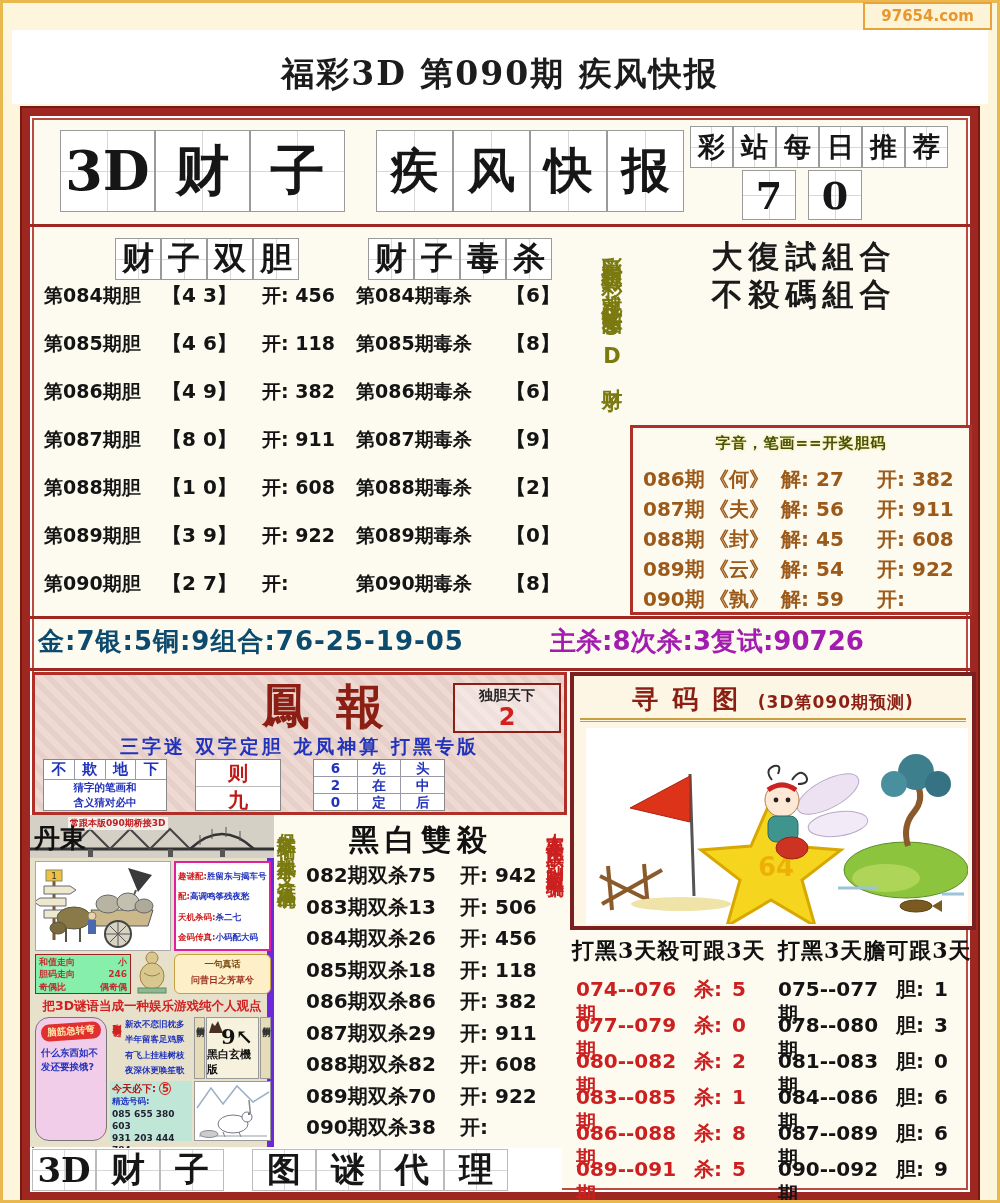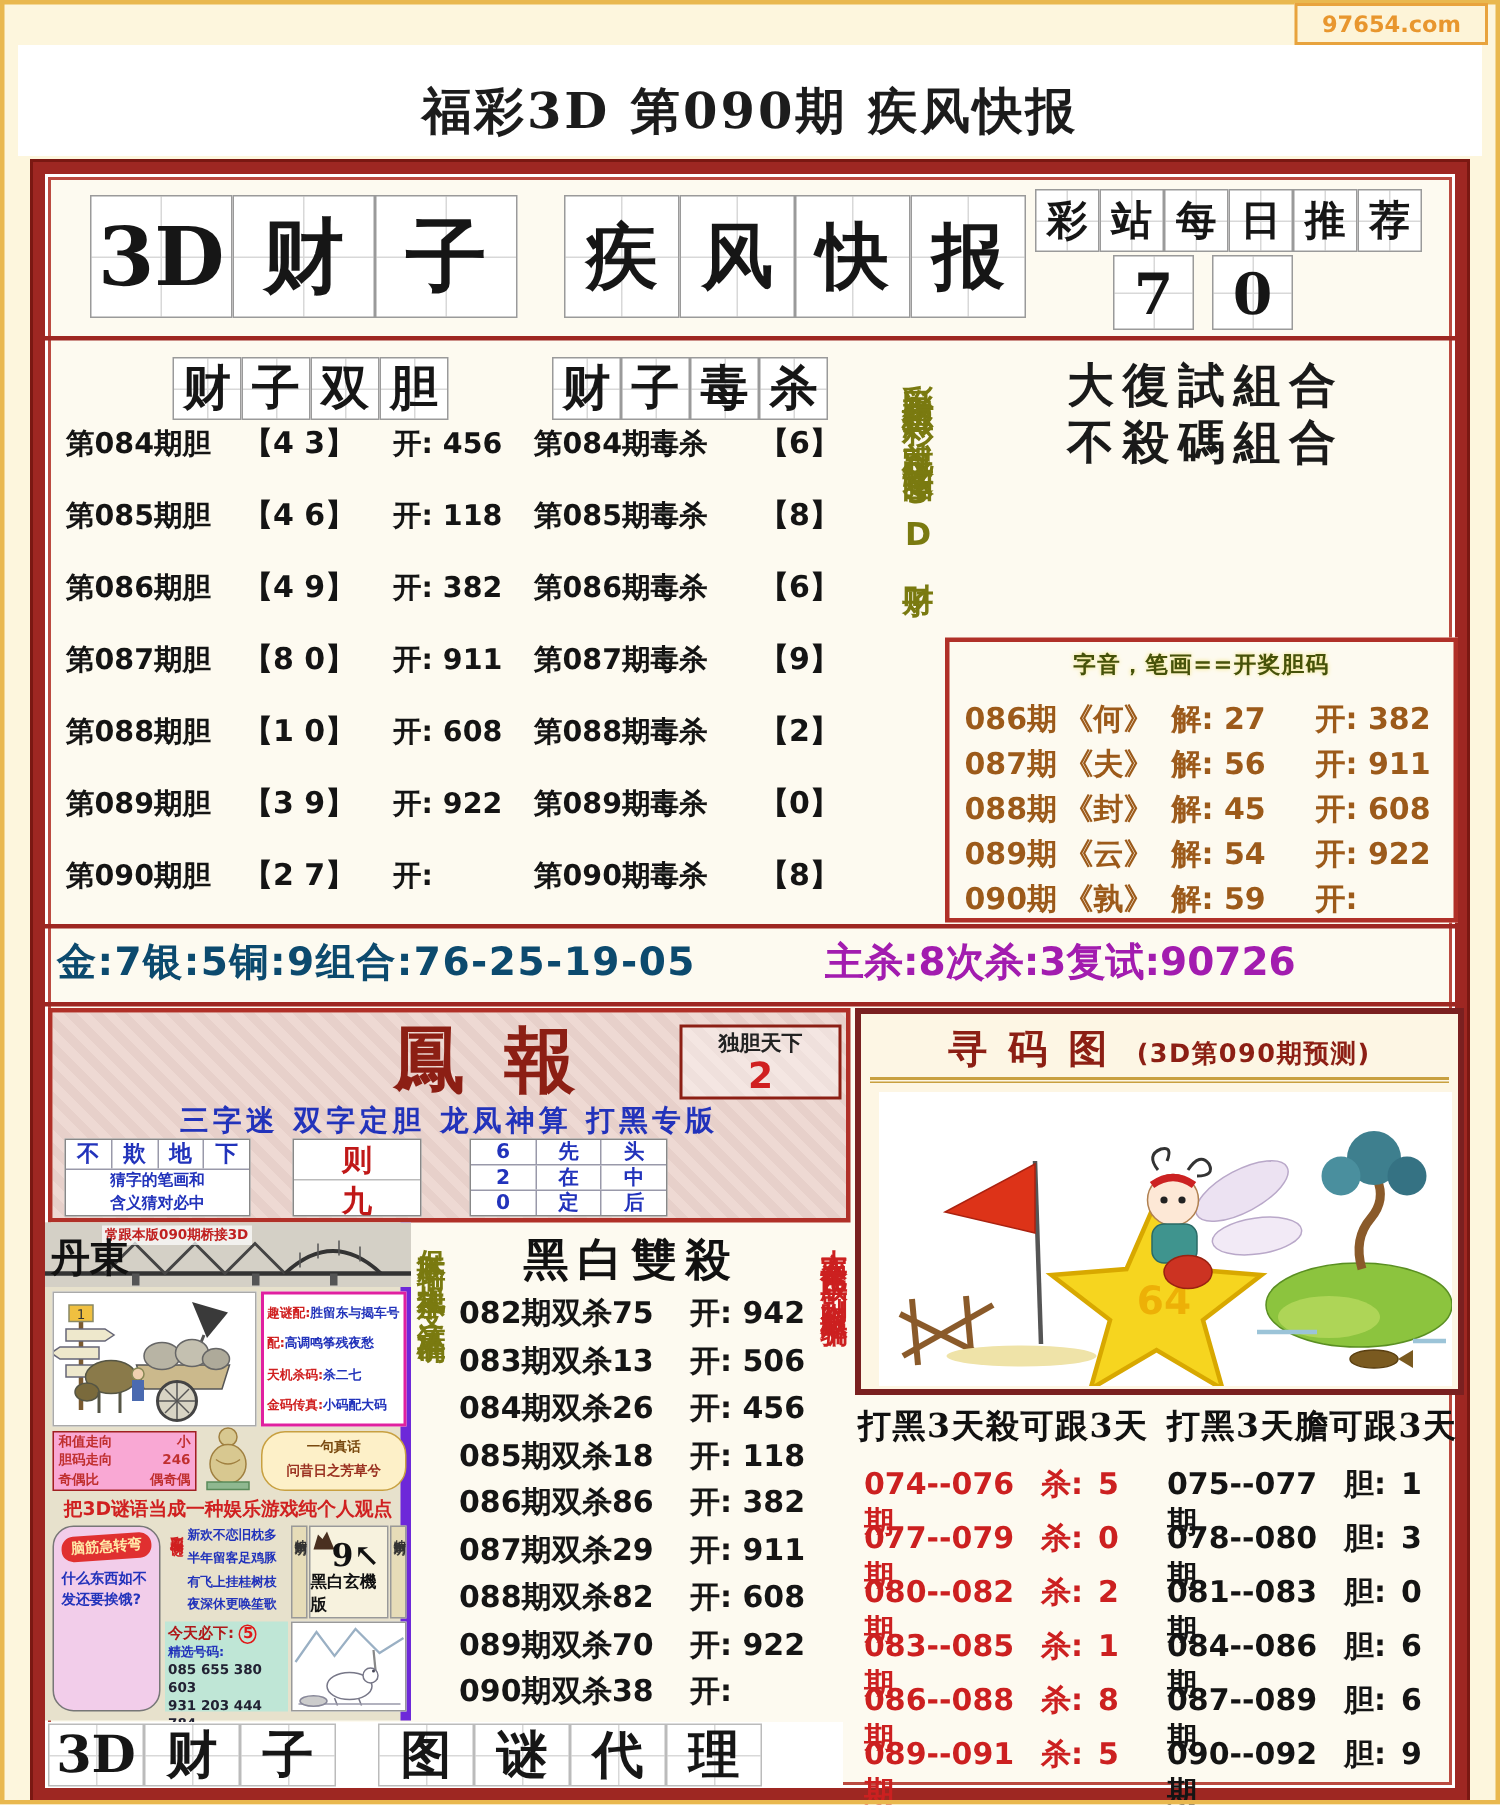--- a/index.html
+++ b/index.html
@@ -126,24 +126,24 @@
   
   .poster { position:absolute; left:0px; top:699px; width:244px; height:332px; background:#e7e1cc; border-right:7px solid #6d28d9; }
   .bridge-strip { position:absolute; left:0; top:0; width:244px; height:43px; background:#d7d3c9; overflow:hidden; }
   .poster-note { position:absolute; left:38px; top:2px; font-size:9px; font-weight:bold; color:#c02020; background:rgba(255,255,255,.7); padding:0 2px; z-index:2; }
   .poster-place { position:absolute; left:4px; top:6px; font-size:26px; font-weight:bold; color:#111; z-index:2; font-family:"DejaVu Serif", serif; }
   .cartoon-box { position:absolute; left:5px; top:46px; width:136px; height:90px; background:#fff; border:1px solid #aaa; }
   .clue-box { position:absolute; left:144px; top:46px; width:97px; height:90px; background:#fff; border:2px solid #e020a0; padding:3px 2px; }
   .clue-line { font-size:8.5px; line-height:2.4; white-space:nowrap; }
   .clue-label { color:#d02020; font-weight:bold; }
   .clue-text { color:#2233bb; font-weight:bold; }
-  .trend-box { position:absolute; left:5px; top:139px; width:96px; height:40px; background:#f9a8d4; border:1px solid #a02020; padding:1px 3px; }
+  .trend-box { position:absolute; left:5px; top:139px; width:96px; height:40px; background:#86efac; border:1px solid #a02020; padding:1px 3px; }
   .trend-row { display:flex; justify-content:space-between; font-size:9px; font-weight:bold; color:#c03030; line-height:1.38; }
   .buddha { position:absolute; left:104px; top:134px; width:36px; height:46px; }
-  .scroll-box { position:absolute; left:144px; top:139px; width:97px; height:40px; background:#fdf0c8; border:1px solid #c8a040; border-radius:16px; text-align:center; }
+  .scroll-box { position:absolute; left:144px; top:139px; width:97px; height:40px; background:#fdf0c8; border:1px solid #c8a040; border-radius:6px; text-align:center; }
   .scroll-title { font-size:9px; font-weight:bold; color:#7a4a10; margin-top:3px; }
   .scroll-text { font-size:9px; font-weight:bold; color:#9a3020; margin-top:3px; }
   .disclaimer { position:absolute; left:2px; top:183px; width:240px; text-align:center; font-size:12.5px; font-weight:bold; color:#d02020; }
   .riddle-box { position:absolute; left:5px; top:202px; width:72px; height:124px; background:#f2cdea; border:1px solid #777; border-radius:14px; }
   .riddle-badge { margin:5px auto 4px; width:60px; text-align:center; background:#e03030; color:#ffe9a8; font-size:9.5px; font-weight:bold; border-radius:8px; padding:2px 0; transform:rotate(-4deg); }
   .riddle-text { padding:2px 5px; font-size:9.5px; font-weight:bold; color:#2233bb; line-height:1.5; }
   .verse-block { position:absolute; left:80px; top:202px; width:82px; height:62px; display:flex; }
   .verse-label { writing-mode:vertical-rl; text-orientation:upright; font-size:9px; font-weight:bold; color:#d02020; letter-spacing:1px; margin-right:2px; }
   .verse-lines { flex:1; }
   .verse-line { font-size:8.5px; font-weight:bold; color:#2233bb; line-height:1.8; white-space:nowrap; }

